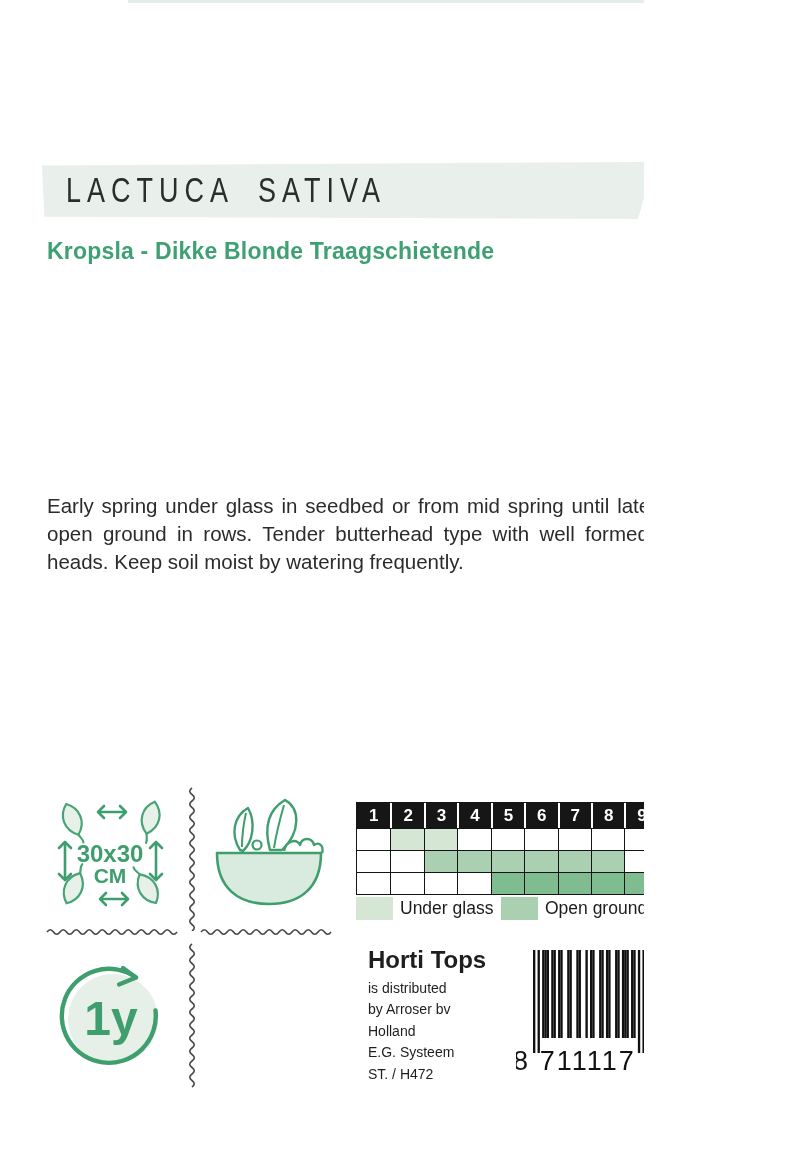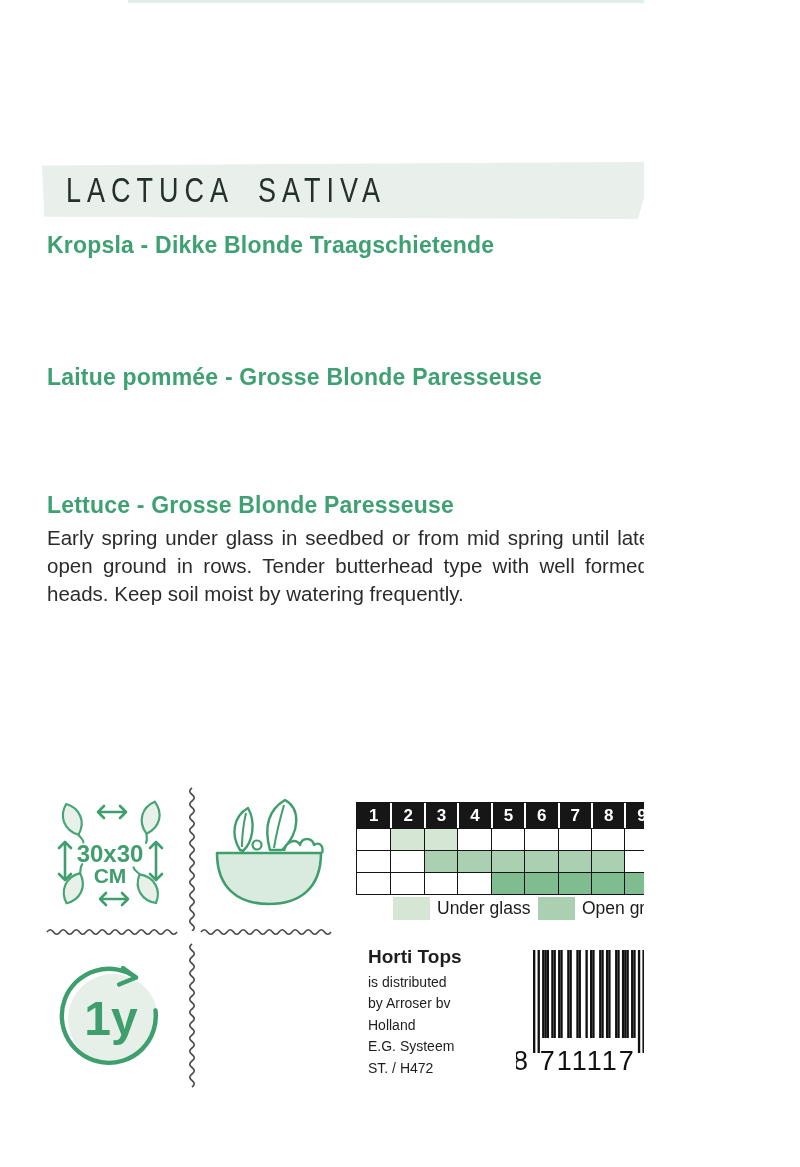--- a/index.html
+++ b/index.html
@@ -35,31 +35,31 @@
   .calendar{left:356px;top:802px;width:403px;border:1.6px solid #141414;box-sizing:border-box;background:#fff;}
   .cal-head{display:grid;grid-template-columns:repeat(12,1fr);background:#161616;}
   .cal-head-cell{color:#fff;font-weight:bold;font-size:17px;text-align:center;line-height:25px;height:25px;
                  border-left:2px solid #fff;}
   .cal-head-cell:first-child{border-left:none;}
   .cal-row{display:grid;grid-template-columns:repeat(12,1fr);border-top:1.5px solid #141414;}
   .cal-cell{height:21px;border-left:1.5px solid #141414;}
   .cal-cell:first-child{border-left:none;}
 
   
-  .legend{left:356px;top:896px;width:403px;height:25px;display:flex;justify-content:space-between;margin-left:37px;}
+  .legend{left:356px;top:896px;width:403px;height:25px;display:flex;justify-content:space-between;}
   .legend-group{display:flex;align-items:center;}
   .legend-swatch{width:37px;height:23px;margin-right:7px;}
   .legend-label{font-size:17.5px;color:#1c1c1c;}
 
   
   .lifecycle-svg{left:50px;top:956px;width:122px;height:122px;}
 
   
   .distributor{left:368px;top:946px;color:#1e1e1e;}
-  .distributor-name{font-size:19px;font-weight:bold;margin-bottom:4px;}
+  .distributor-name{font-size:24px;font-weight:bold;margin-bottom:4px;}
   .dist-line{font-size:14px;line-height:21.4px;}
 
   
   .barcode-svg{left:516px;top:948px;width:242px;height:130px;}
 
   
   .corner-bar{left:736px;top:1110px;width:20px;height:57px;background:#1c1c1a;}
 
   .icon-stroke{stroke:#3f9e6d;fill:none;stroke-linecap:round;stroke-linejoin:round;}
 </style>
@@ -71,28 +71,26 @@
   <div class="abs top-line"></div>
 
   <div class="abs banner">
     <span class="species">LACTUCA SATIVA</span>
   </div>
 
   <svg class="abs xl-badge" viewBox="0 0 106 86">
     <text x="53" y="69" text-anchor="middle" font-size="82" font-weight="bold" font-family="Liberation Sans, sans-serif" fill="#ffffff" stroke="#44a475" stroke-width="3" stroke-linejoin="round" paint-order="stroke" letter-spacing="-4">XL</text>
   </svg>
 
-  <div class="abs desc" style="top:232px">
+  <div class="abs desc" style="top:238px">
     <p class="desc-heading">Kropsla - Dikke Blonde Traagschietende</p>
   </div>
   <div class="abs desc" style="top:364px">
-    <p class="desc-heading">Laitue pommée - Grosse Blonde Paresseuse</p>
   </div>
   <div class="abs desc" style="top:492px">
-    <p class="desc-heading">Lettuce - Grosse Blonde Paresseuse</p>
     <p class="desc-body">Early spring under glass in seedbed or from mid spring until late summer in open ground in rows. Tender butterhead type with well formed light-green heads. Keep soil moist by watering frequently.</p>
   </div>
 
   <svg class="abs spacing-svg" viewBox="0 0 132 132">
     <defs>
       <g id="leaf">
         <path d="M0 -17 C11 -9 13 6 1 16 C-11 7 -11 -8 0 -17 Z" fill="#e7f1ea" stroke="#46a476" stroke-width="2.2"></path>
         <path d="M1 16 C2 20 4 22 3 25" fill="none" stroke="#46a476" stroke-width="2.2" stroke-linecap="round"></path>
       </g>
     </defs>

